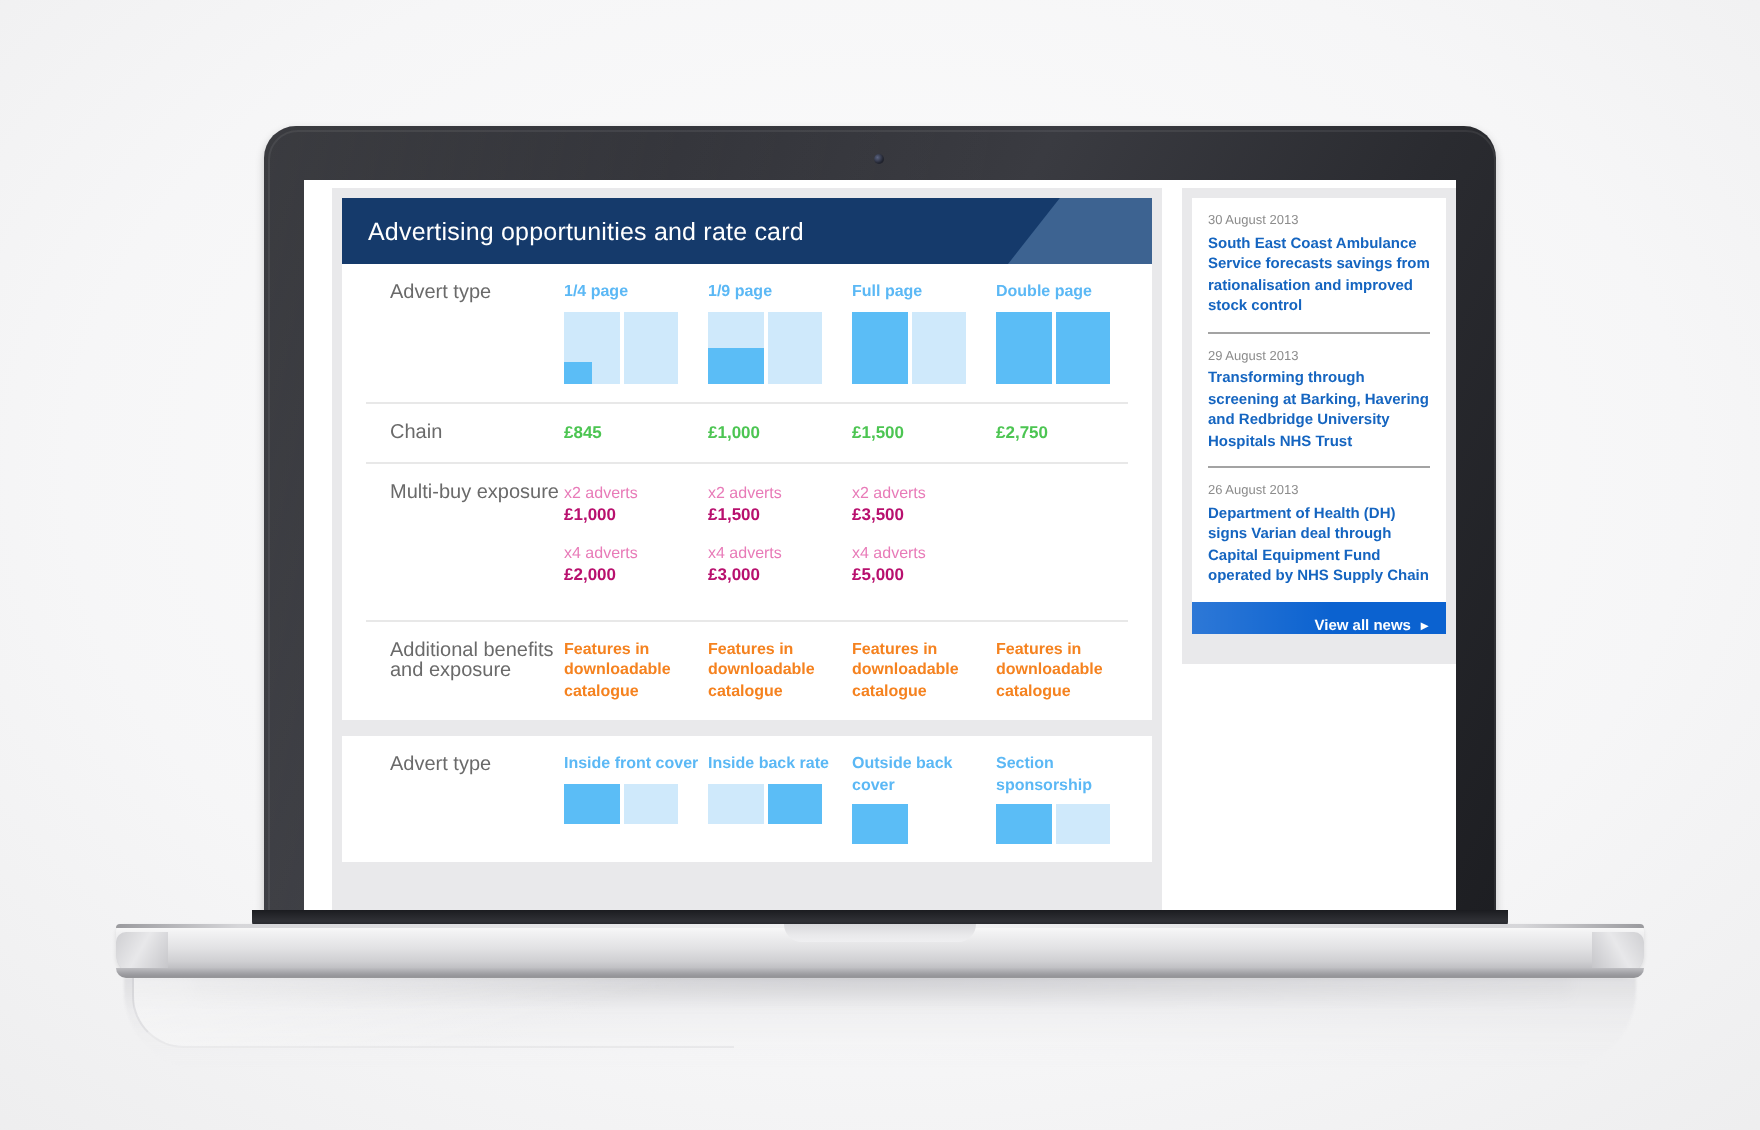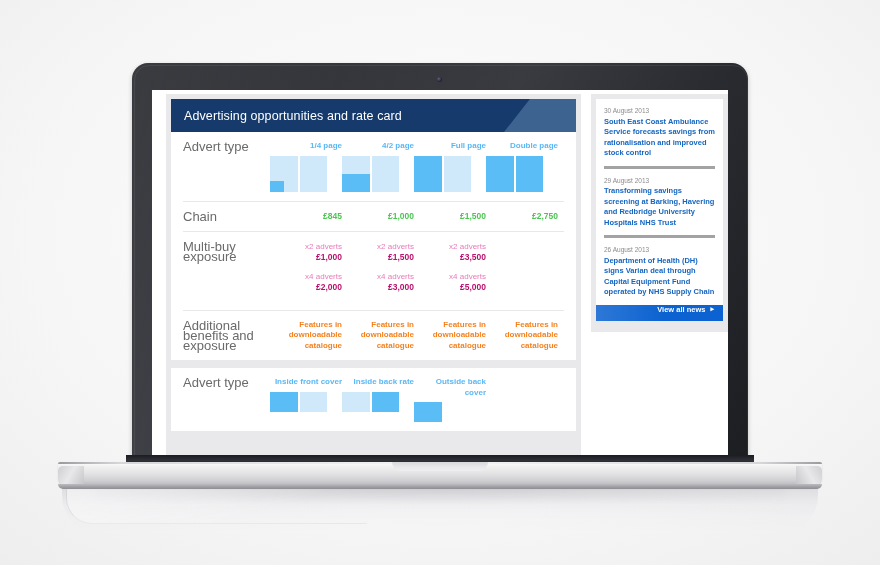--- a/index.html
+++ b/index.html
@@ -206,33 +206,33 @@
   .row {
     display: flex;
     border-bottom: 1px solid #e8e8e8;
     padding: 9px 0 9px 0;
   }
   .row.no-line { border-bottom: none; }
   .row-label {
     width: 87px;
     flex: none;
     color: #6a6a6a;
-    font-size: 13px;
+    font-size: 10px;
     line-height: 10px;
     padding-top: 1px;
+    margin-left: 12px;
   }
   .cells {
     flex: 1;
     display: flex;
   }
   .cell {
     width: 72px;
     flex: none;
     margin-right: 0;
-    text-align: right;
   }
   .cell-head {
     color: #5bb8f5;
     font-size: 8px;
     font-weight: bold;
     line-height: 10.5px;
     margin-bottom: 4px;
   }
 
   
@@ -295,40 +295,40 @@
     font-weight: bold;
     line-height: 10.5px;
   }
 
   
   .news-panel {
     background: #ffffff;
     padding: 0 8px;
   }
   .news-item {
-    border-bottom: 3px solid #a3a3a3;
+    border-bottom: 1px solid #a3a3a3;
     padding: 8px 0 7px 0;
   }
   .news-item.last { border-bottom: none; }
   .news-date {
     color: #8c8c8c;
     font-size: 6.5px;
     margin-bottom: 2.5px;
   }
   .news-title {
     color: #1565c0;
     font-size: 7.5px;
     font-weight: bold;
     line-height: 10.5px;
   }
   .news-btn {
     background: #0b62d0;
     height: 16px;
     display: flex;
-    align-items: flex-start;
+    align-items: flex-end;
     justify-content: flex-end;
     padding-right: 9px;
     color: #ffffff;
     font-size: 7.5px;
     font-weight: bold;
     position: relative;
     overflow: hidden;
   }
   .news-btn-gloss {
     position: absolute;
@@ -379,21 +379,21 @@
                   <div class="cell-head">1/4 page</div>
                   <div class="spread">
                     <div class="pg">
                       <div class="blk quarter"></div>
                     </div>
                     <div class="pg"></div>
                   </div>
                 </div>
 
                 <div class="cell">
-                  <div class="cell-head">4/2 page</div>
+                  <div class="cell-head">1/9 page</div>
                   <div class="spread">
                     <div class="pg">
                       <div class="blk half"></div>
                     </div>
                     <div class="pg"></div>
                   </div>
                 </div>
 
                 <div class="cell">
                   <div class="cell-head">Full page</div>
@@ -516,38 +516,45 @@
                 </div>
 
                 <div class="cell">
                   <div class="cell-head">Outside back cover</div>
                   <div class="spread-sm">
                     <div class="pg-sm on"></div>
                     <div class="pg-sm blank"></div>
                   </div>
                 </div>
 
+                <div class="cell">
+                  <div class="cell-head">Section sponsorship</div>
+                  <div class="spread-sm">
+                    <div class="pg-sm on"></div>
+                    <div class="pg-sm"></div>
+                  </div>
+                </div>
 
               </div>
             </div>
           </div>
 
         </div>
 
         <div class="col-side">
           <div class="news-panel">
 
             <div class="news-item">
               <div class="news-date">30 August 2013</div>
               <div class="news-title">South East Coast Ambulance Service forecasts savings from rationalisation and improved stock control</div>
             </div>
 
             <div class="news-item">
               <div class="news-date">29 August 2013</div>
-              <div class="news-title">Transforming savings screening at Barking, Havering and Redbridge University Hospitals NHS Trust</div>
+              <div class="news-title">Transforming through screening at Barking, Havering and Redbridge University Hospitals NHS Trust</div>
             </div>
 
             <div class="news-item last">
               <div class="news-date">26 August 2013</div>
               <div class="news-title">Department of Health (DH) signs Varian deal through Capital Equipment Fund operated by NHS Supply Chain</div>
             </div>
 
           </div>
 
           <div class="news-btn">

